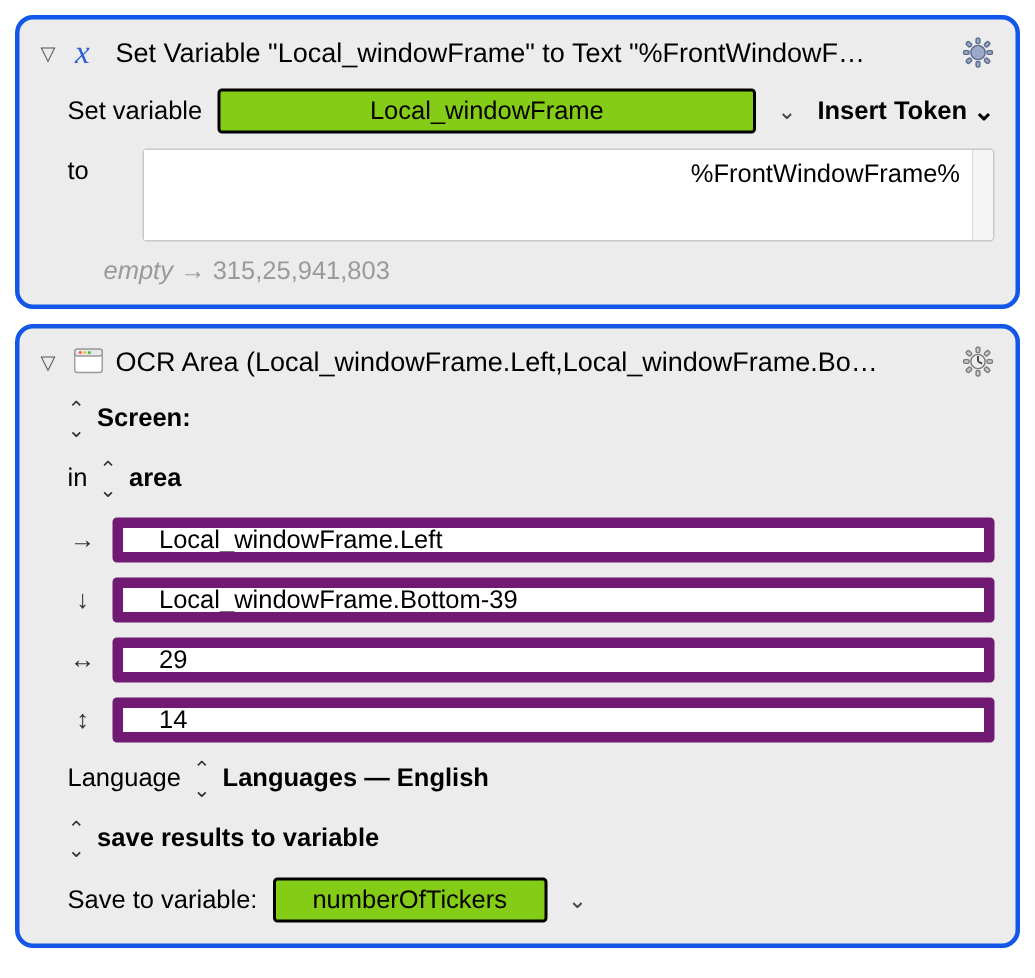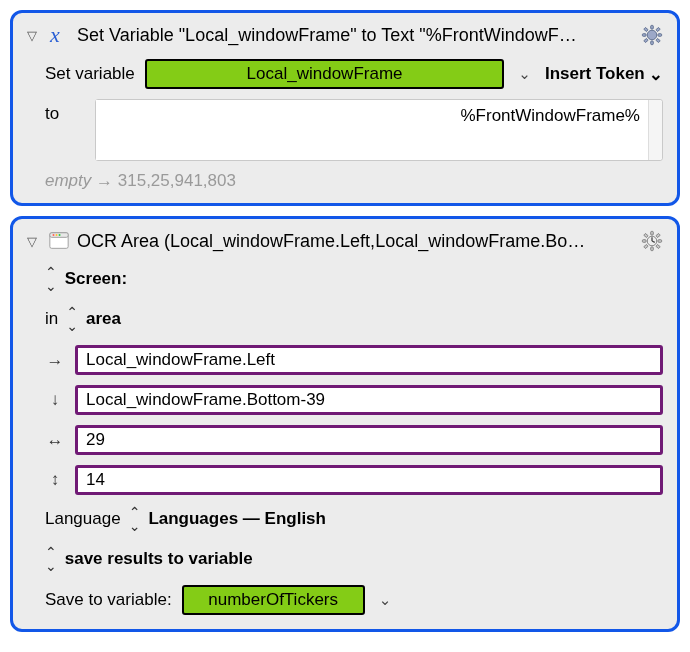--- a/index.html
+++ b/index.html
@@ -92,21 +92,21 @@
     cursor: pointer;
     display: flex;
     align-items: flex-start;
     gap: 4px;
   }
   .result-row {
     margin: 4px 0 0 18px;
     font-size: 17px;
     color: #9a9a9a;
   }
-  .result-row .empty { font-style: italic; }
+  .result-row .empty { font-style: italic; margin-left: 24px; }
   .stepper {
     font-size: 14px;
     color: #333;
     cursor: pointer;
     user-select: none;
     line-height: 1;
     display: inline-flex;
     flex-direction: column;
   }
   .bold { font-weight: 600; }
@@ -118,23 +118,23 @@
   }
   .coord-icon {
     width: 20px;
     text-align: center;
     font-size: 17px;
     color: #333;
   }
   .coord-input {
     flex: 1;
     background: #fff;
-    border: 3px solid #701a75;
+    border: 7px solid #701a75;
     border-radius: 3px;
-    padding: 5px 8px;
+    padding: 5px 24px;
     font-size: 17px;
     height: 30px;
   }
   .scroll-gutter {
     width: 14px;
     align-self: stretch;
     background: #f5f5f5;
     border-left: 1px solid #ddd;
     border-radius: 0 3px 3px 0;
   }

